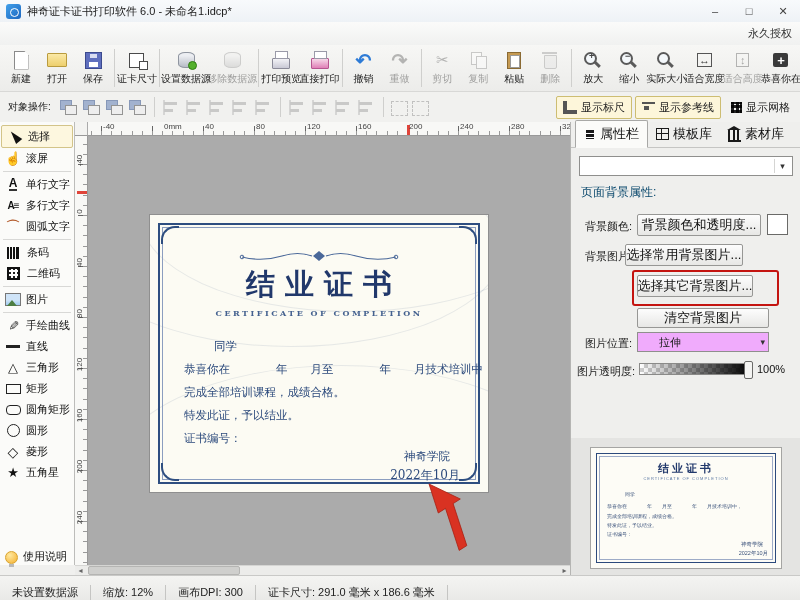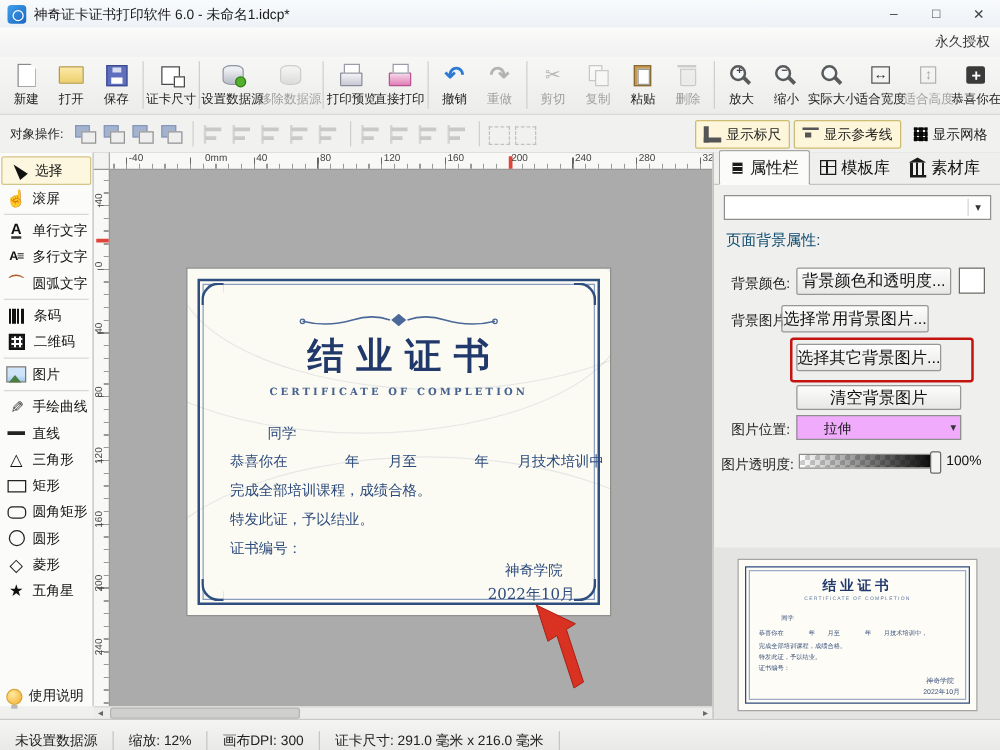--- a/index.html
+++ b/index.html
@@ -559,15 +559,15 @@
   </div>
 </div>
 
 <div id="statusbar">
     <span class="sseg">未设置数据源</span>
     <span class="ssep2"></span>
     <span class="sseg">缩放: 12%</span>
     <span class="ssep2"></span>
     <span class="sseg">画布DPI: 300</span>
     <span class="ssep2"></span>
-    <span class="sseg">证卡尺寸: 291.0 毫米 x 216.0 毫米</span>
+    <span class="sseg">证卡尺寸: 291.0 毫米 x 186.6 毫米</span>
     <span class="ssep2"></span>
   </div>
 
 </body></html>

